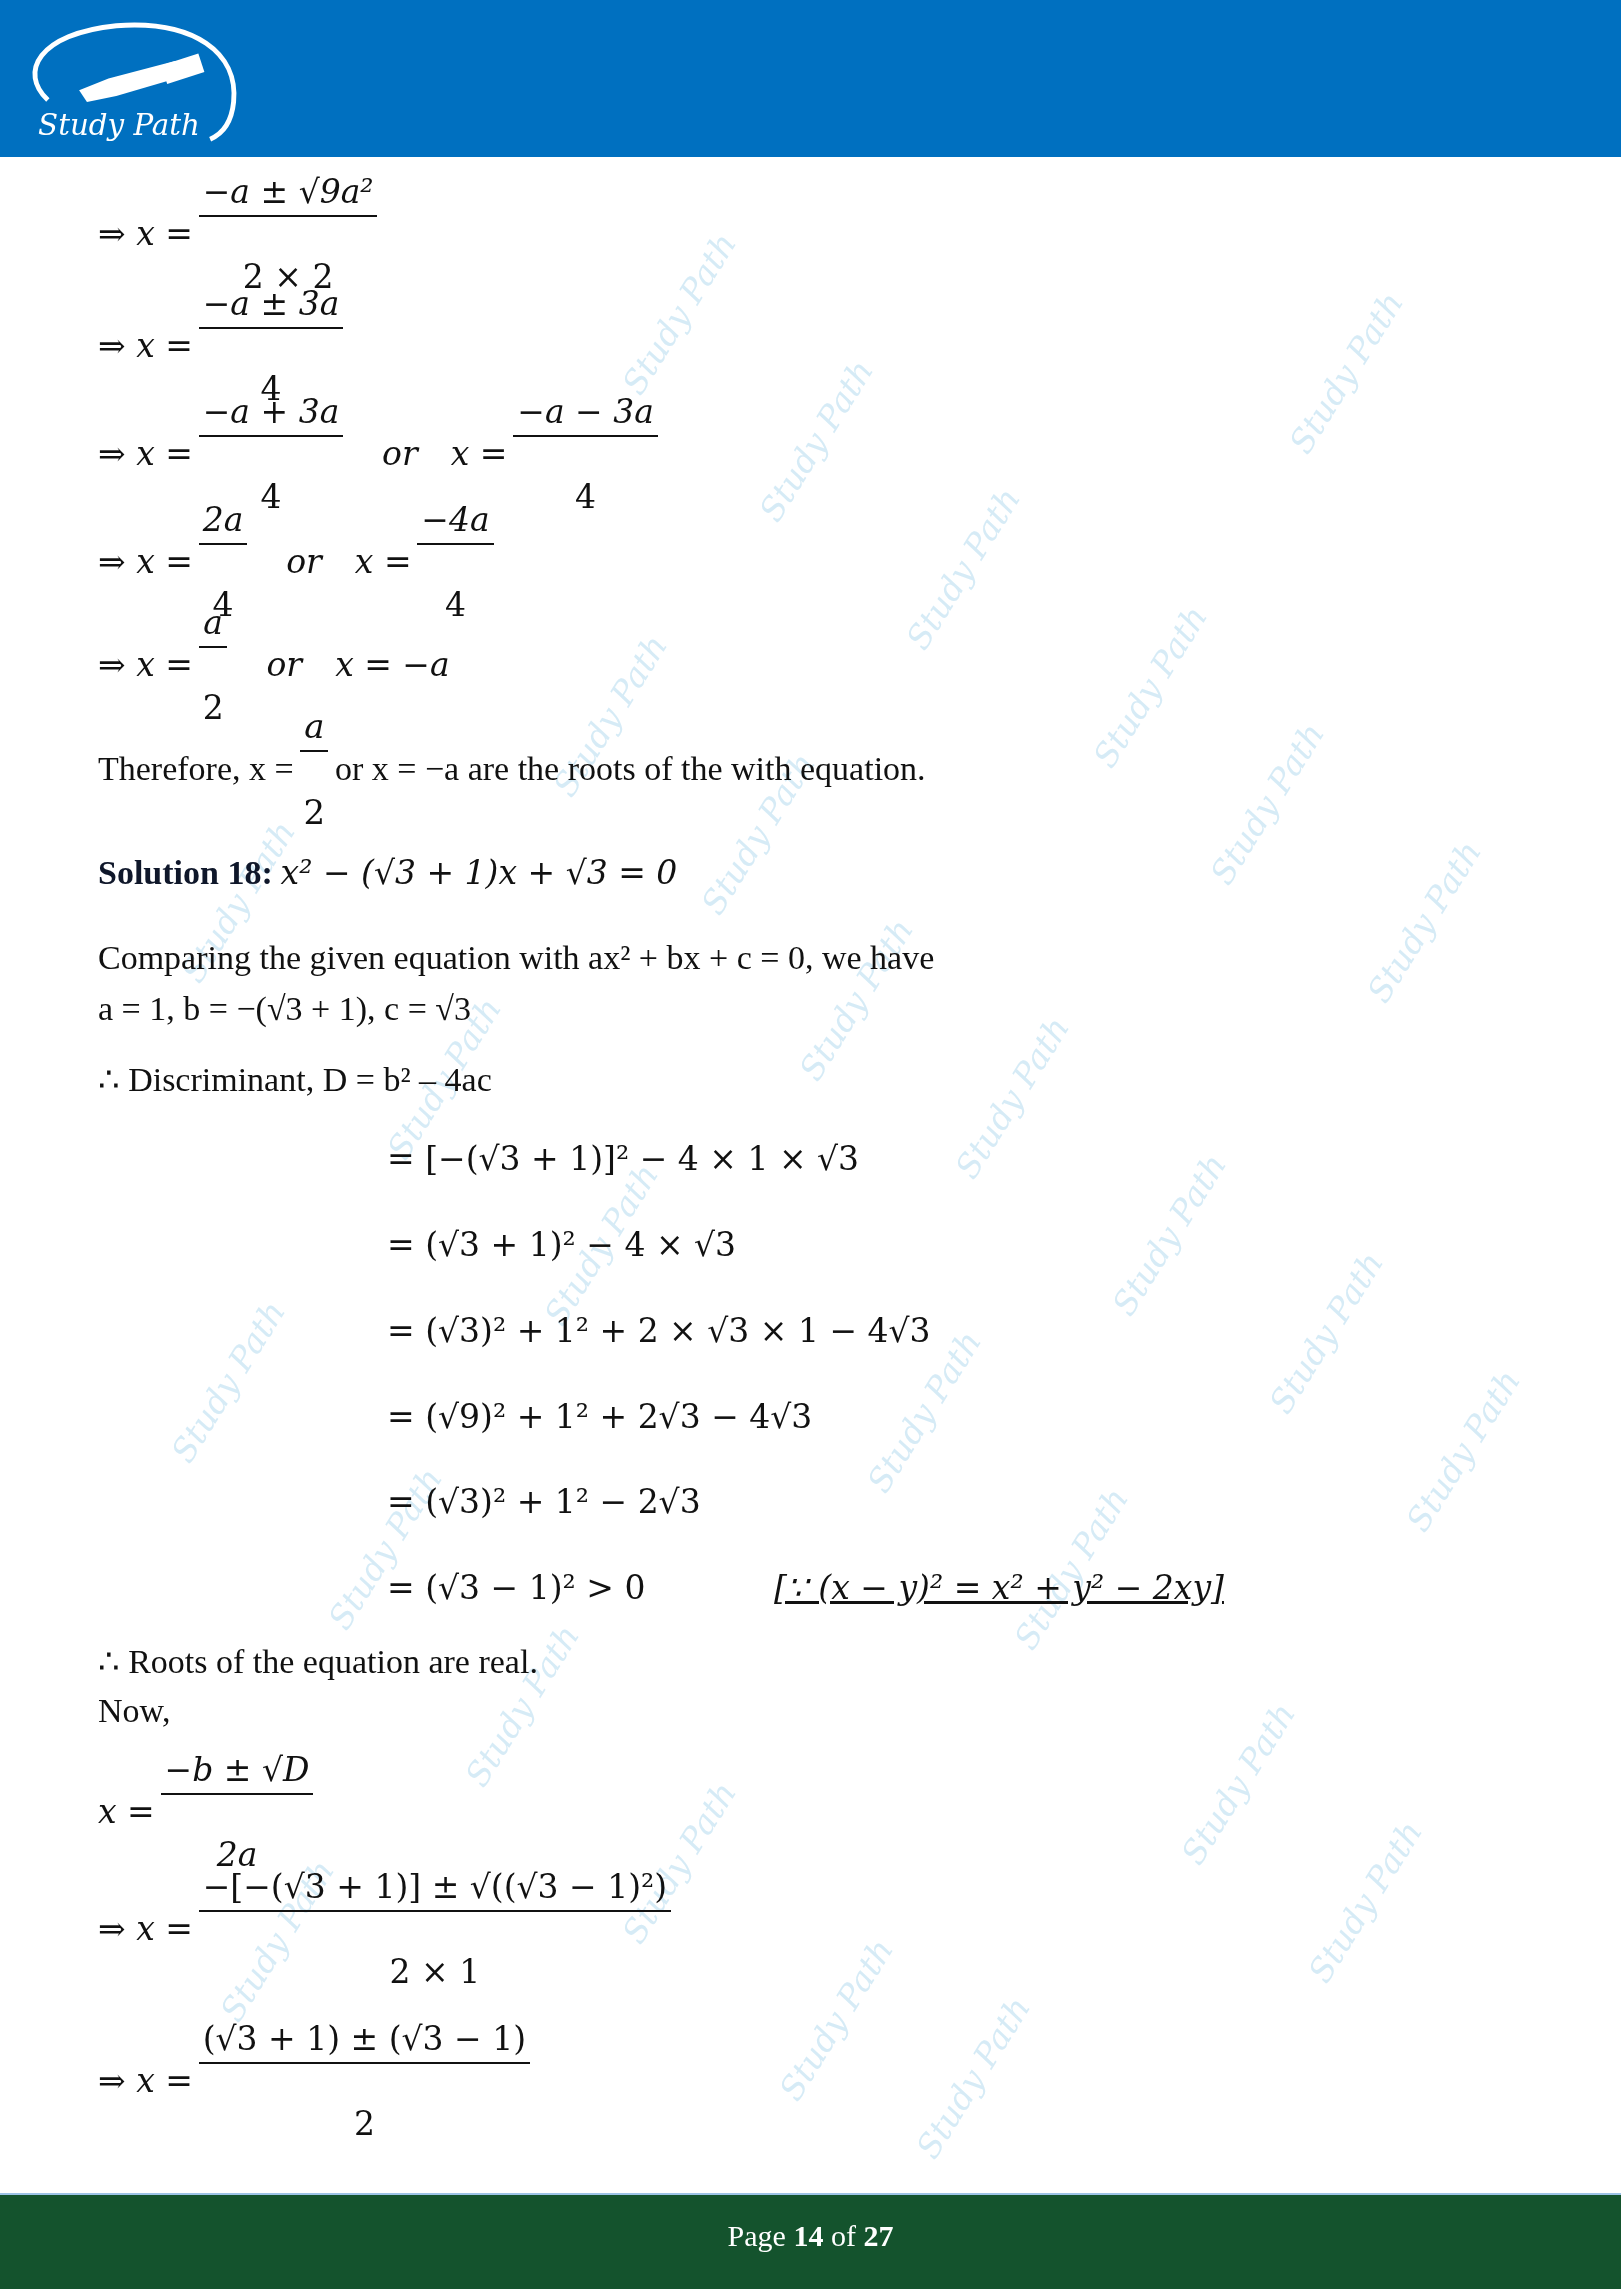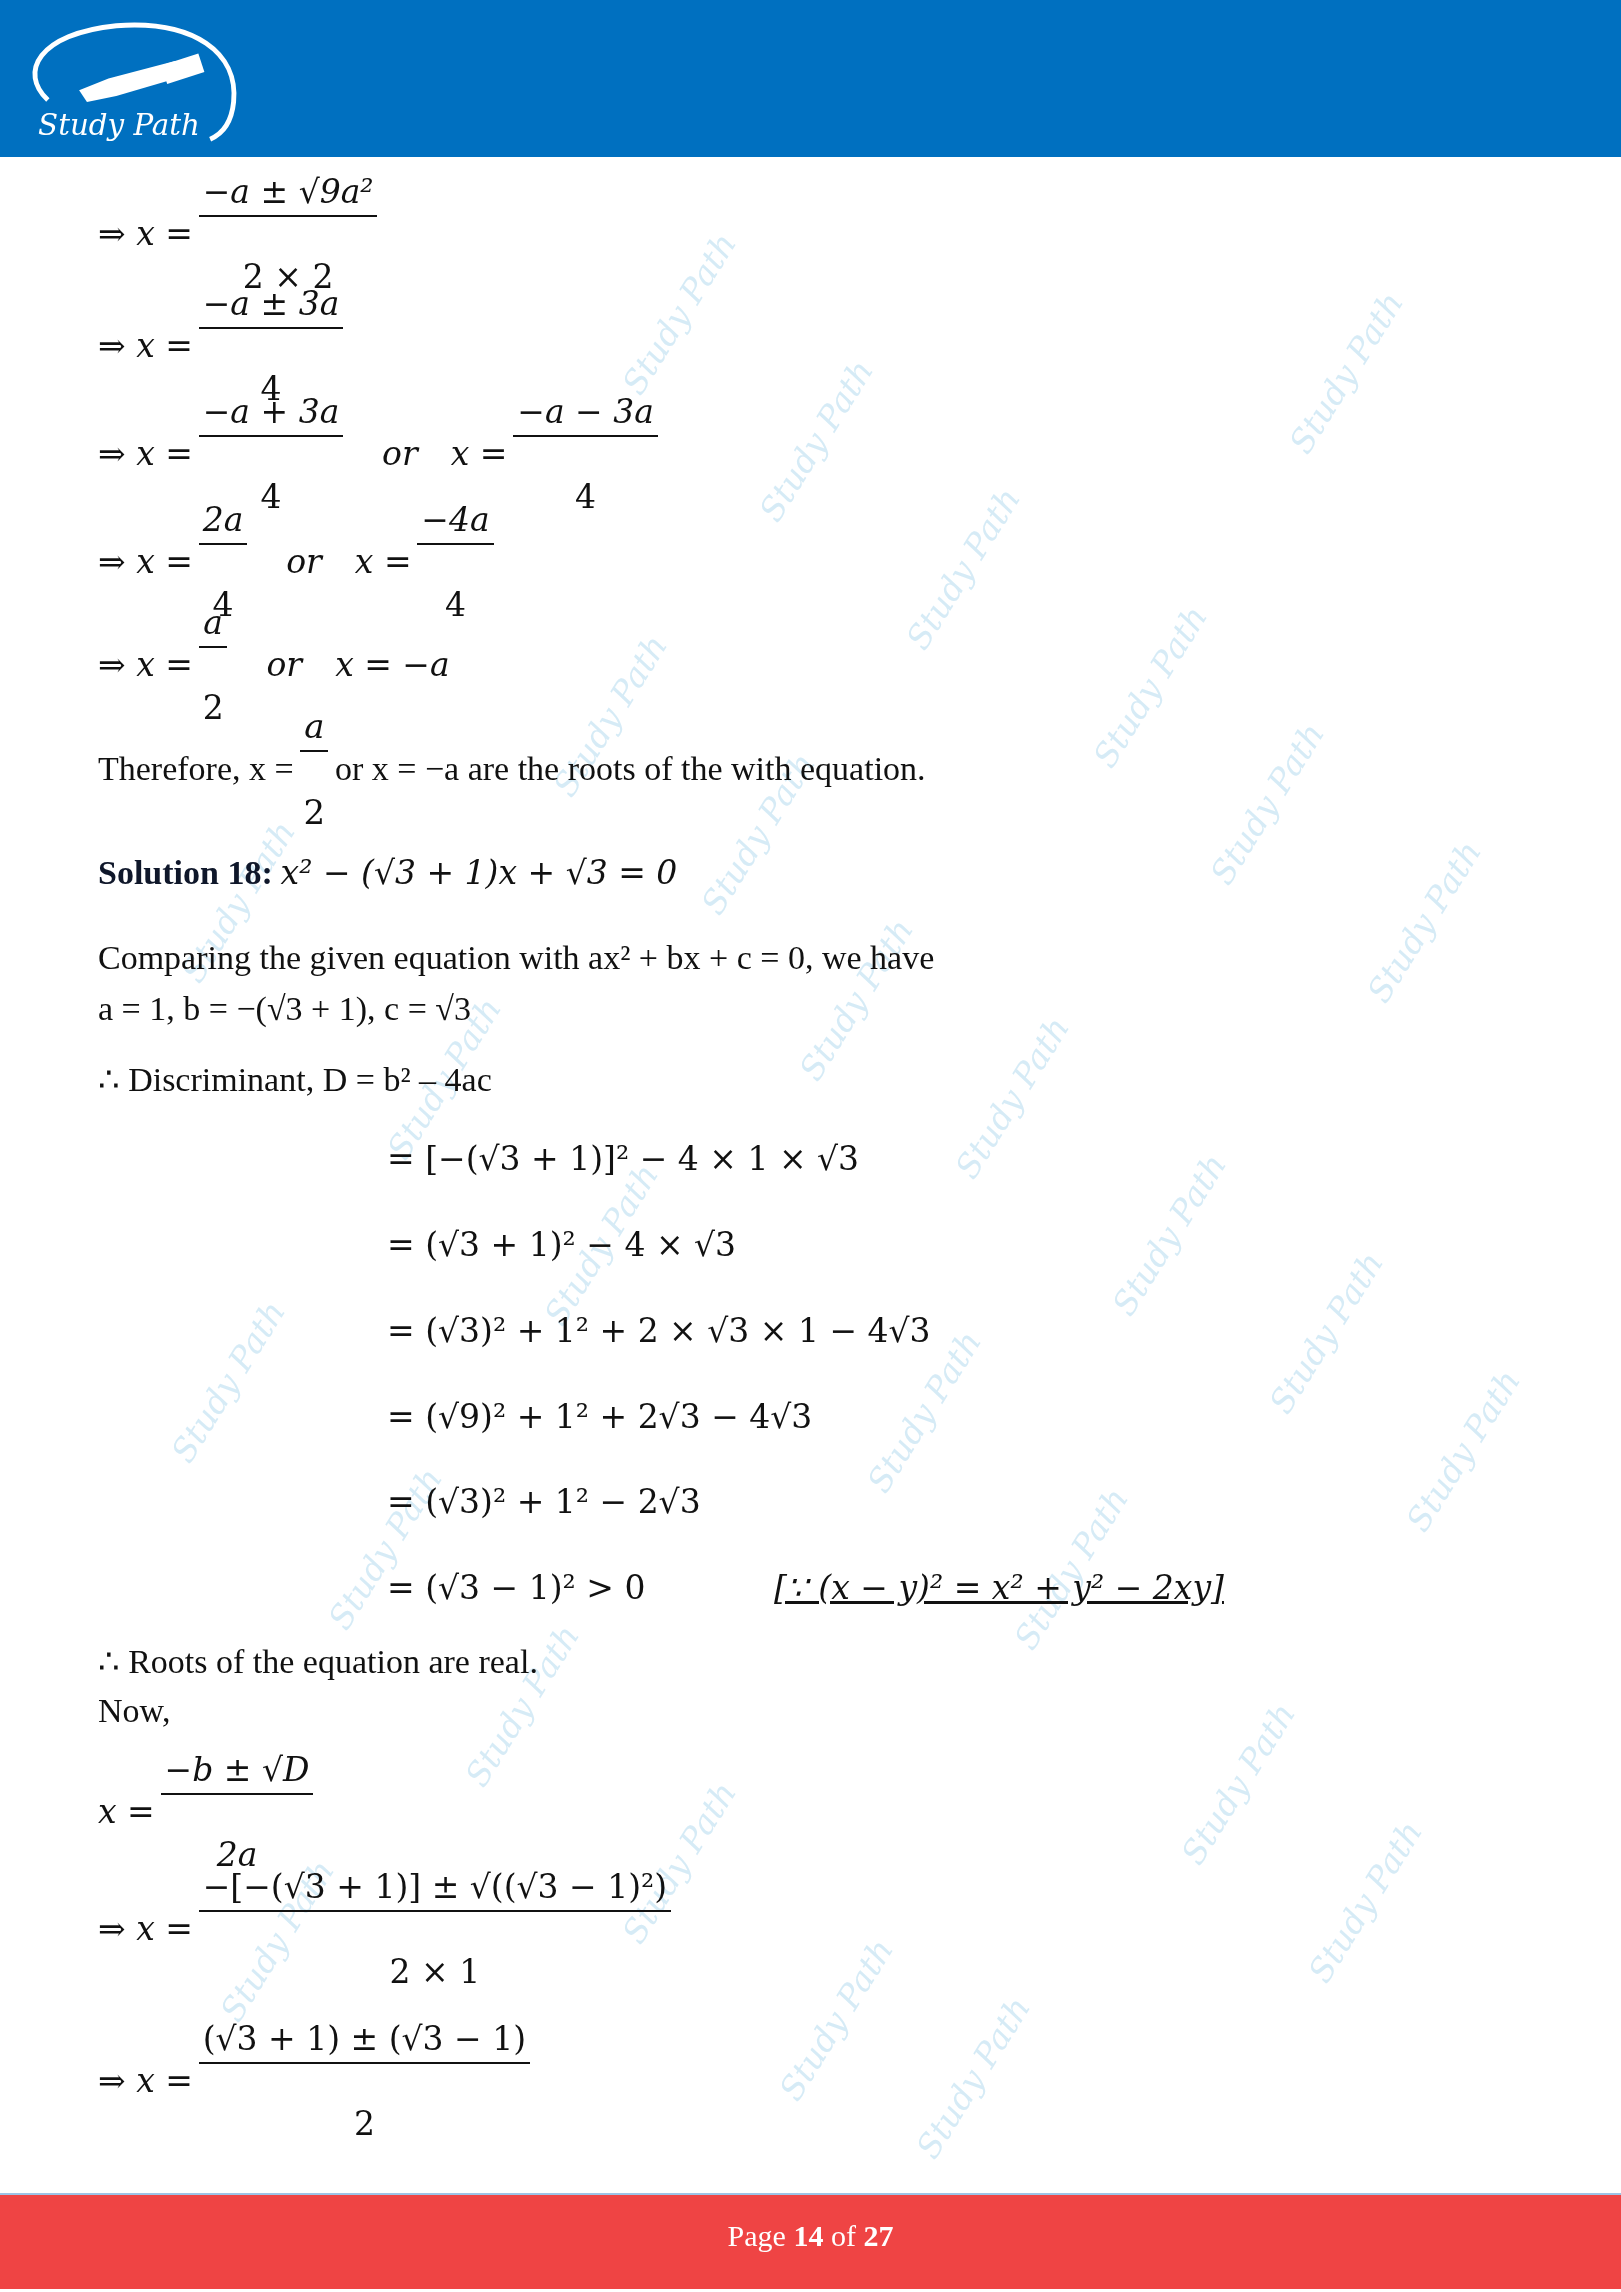--- a/index.html
+++ b/index.html
@@ -2,21 +2,21 @@
 <html><head>
 <meta charset="utf-8">
 <style>
   html, body { margin:0; padding:0; }
   body { width:1621px; height:2293px; position:relative; background:#ffffff; overflow:hidden;
          font-family:"Liberation Serif", "DejaVu Serif", serif; color:#111; }
   .header { position:absolute; left:0; top:0; width:1621px; height:157px; background:#0070c0; }
   .header .titles { position:absolute; left:0; width:1621px; top:7.8px; text-align:center; color:#fff;
          font-family:"Liberation Serif", serif; font-size:34px; line-height:45px; }
   .logo { position:absolute; left:17.6px; top:13.7px; width:222px; height:131px; }
-  .footer { position:absolute; left:0; top:2193px; width:1621px; height:96px; background:#ef4444;
+  .footer { position:absolute; left:0; top:2193px; width:1621px; height:96px; background:#14532d;
          border-top:2.9px solid #9dc3e6; box-sizing:border-box; }
   .footer .pg { position:absolute; left:0; width:1621px; top:23.5px; text-align:center; color:#fff;
          font-size:30px; font-family:"Liberation Serif", serif; }
   .footer .pg b { font-weight:bold; }
   .wm { position:absolute; color:#cfe8f5; font-family:"DejaVu Serif", serif; font-style:italic;
          font-size:33px; transform:rotate(-58deg); white-space:nowrap; pointer-events:none; opacity:0.85; }
   .line { position:absolute; left:98px; font-size:33px; white-space:nowrap; display:flex; align-items:center; }
   .m { font-family:"DejaVu Serif", serif; }
   .i { font-style:italic; font-family:"DejaVu Serif", serif; }
   .frac { display:inline-flex; flex-direction:column; align-items:center; vertical-align:middle; margin:0 5.9px;gap:36px; }

